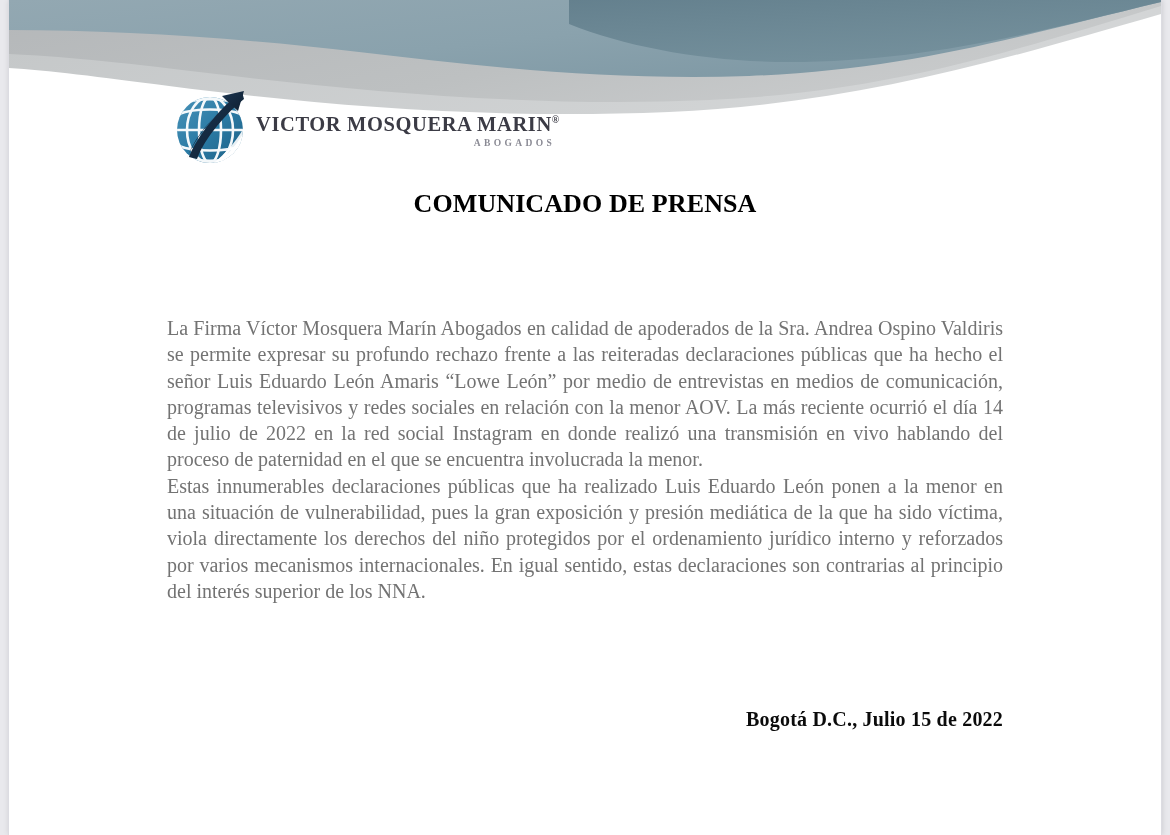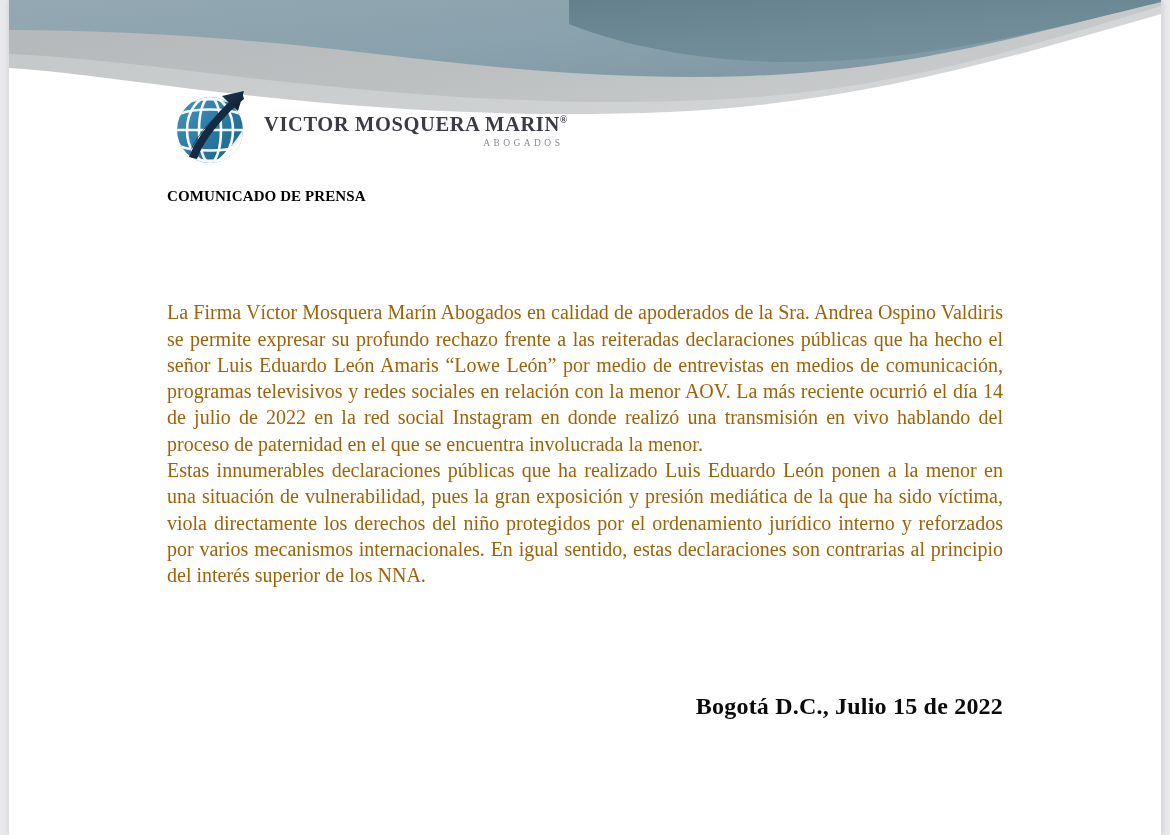--- a/index.html
+++ b/index.html
@@ -52,82 +52,82 @@
     display: flex;
     align-items: center;
   }
   #globe-mark {
     width: 92px;
     height: 88px;
     flex: 0 0 auto;
   }
   #globe-mark svg { display: block; }
   #wordmark {
-    margin-left: 8px;
     padding-top: 6px;
   }
   .brand-name {
     font-family: "Liberation Serif", "DejaVu Serif", serif;
     font-size: 20.5px;
     font-weight: 700;
     letter-spacing: 0.6px;
     color: #3b3b45;
     white-space: nowrap;
     line-height: 1.05;
   }
   .brand-name .reg {
     font-size: 10px;
     vertical-align: super;
     letter-spacing: 0;
   }
   .brand-sub {
     font-family: "Liberation Serif", "DejaVu Serif", serif;
     font-size: 9.5px;
-    font-weight: 400;
+    font-weight: 700;
     letter-spacing: 3.4px;
     color: #8b8b95;
     text-align: right;
     margin-top: 3px;
     padding-right: 4px;
     white-space: nowrap;
   }
 
   
   #doc-body {
     position: absolute;
     left: 158px;
     top: 186px;
     width: 836px;
   }
 
   .doc-title {
     font-family: "Liberation Serif", "DejaVu Serif", serif;
-    font-size: 15px;
+    font-size: 26px;
     font-weight: 700;
     color: #000000;
+    text-align: center;
     line-height: 1.42;
     letter-spacing: 0.1px;
   }
   .doc-title .line2 { display: block; }
 
   .body-text {
     font-family: "Liberation Serif", "DejaVu Serif", serif;
     font-size: 20px;
     line-height: 26.3px;
-    color: #a16207;
+    color: #737373;
     text-align: justify;
     text-justify: inter-word;
     margin: 0;
   }
   #para-1 { margin-top: 92px; }
   #para-2 { }
 
   .signoff {
     font-family: "Liberation Serif", "DejaVu Serif", serif;
-    font-size: 24px;
+    font-size: 20px;
     font-weight: 700;
     color: #0b0b0b;
     text-align: right;
     margin-top: 104px;
     letter-spacing: 0.2px;
   }
 </style>
 </head>
 <body>
 

